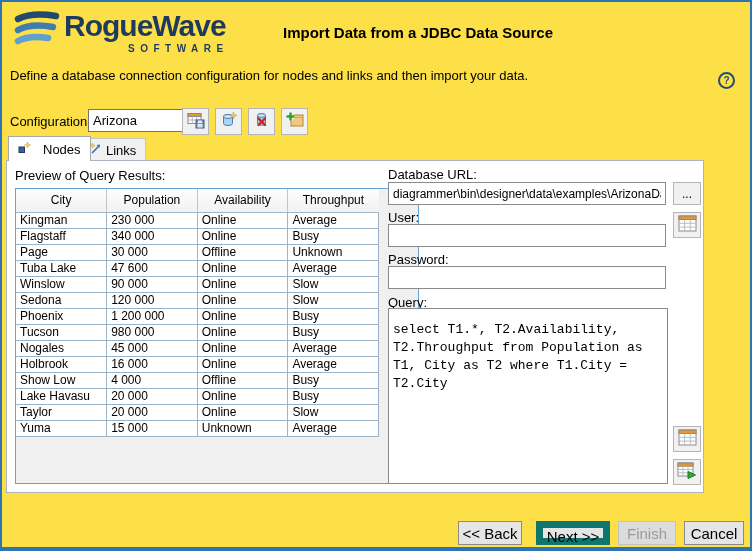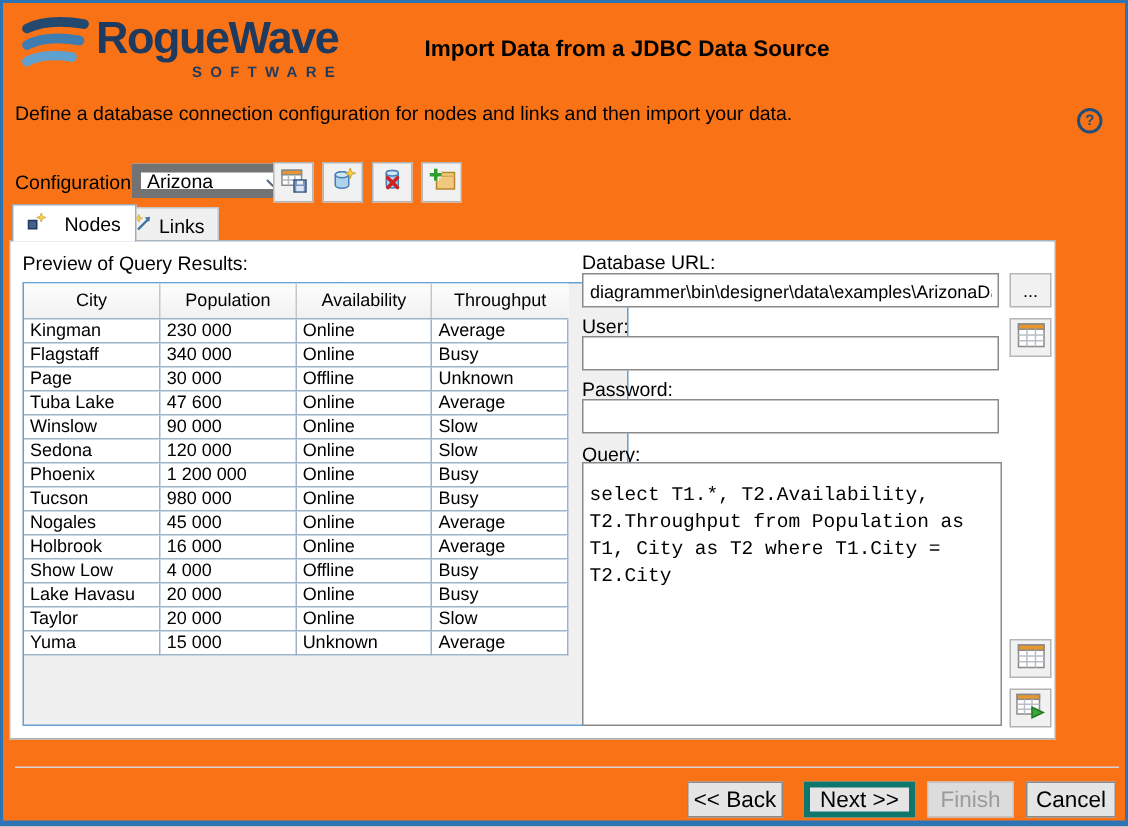--- a/index.html
+++ b/index.html
@@ -1,35 +1,35 @@
 <!DOCTYPE html>
 <html><head>
 <meta charset="utf-8">
 <style>
   * { margin:0; padding:0; box-sizing:border-box; }
   html,body { background:#fff; }
   body { font-family:"Liberation Sans", sans-serif; font-size:13px; color:#000; }
   .window {
-    position:relative; width:752px; height:551px; background:#f97316;
+    position:relative; width:752px; height:551px; background:#fde047;
     border:2px solid #2e74b5; border-bottom-width:4px; overflow:hidden;
   }
   
   .logo { position:absolute; left:12px; top:8px; display:flex; align-items:flex-start; }
   .logo-text { margin-left:4px; }
   .brand-name { font-size:30px; font-weight:bold; color:#1e3a5f; letter-spacing:-1px; line-height:32px; }
   .brand-sub { font-size:10px; font-weight:bold; color:#1e3a5f; letter-spacing:5.5px; margin-left:64px; margin-top:1px; }
   .page-title { position:absolute; left:281px; top:22px; font-size:15px; font-weight:bold; }
   .description { position:absolute; left:8px; top:66px; font-size:13px; }
   .help { position:absolute; left:716px; top:70px; width:17px; height:17px; border:2px solid #1f4e79;
           border-radius:50%; display:flex; align-items:center; justify-content:center;
           font-size:10px; font-weight:bold; color:#1f4e79; cursor:pointer; }
   
   .config-label { position:absolute; left:8px; top:112px; }
   .select { position:absolute; left:86px; top:107px; width:109px; height:23px; background:#fff;
-            border:6px solid #737373; display:flex; align-items:center; padding:0 4px; cursor:pointer; }
+            border:1px solid #737373; display:flex; align-items:center; padding:0 4px; cursor:pointer; }
   .select .sel-val { flex:1; }
   .tool-btn { position:absolute; top:106px; width:27px; height:27px; background:#f1f1f1;
               border:1px solid #b5b5b5; display:flex; align-items:center; justify-content:center; cursor:pointer; }
   
   .tab { position:absolute; height:24px; display:flex; align-items:center; gap:4px; padding:0 9px; cursor:pointer; }
   .tab.active { left:6px; top:134px; background:#fff; border:1px solid #a0a8b0; border-bottom:none; z-index:3; height:25px;gap:12px; }
   .tab.inactive { left:77px; top:136px; background:#f0f0f0; border:1px solid #c6c6c6; border-bottom:none; height:23px; z-index:1; }
   
   .pane { position:absolute; left:4px; top:158px; width:698px; height:333px; border:1px solid #aab4be; background:#fff; z-index:2; }
   .preview-label { position:absolute; left:8px; top:7px; }
@@ -47,21 +47,21 @@
   .sq-btn { position:absolute; left:666px; width:28px; height:26px; background:#f1f1f1; border:1px solid #b5b5b5;
             display:flex; align-items:center; justify-content:center; cursor:pointer; font-size:12px; }
   .query-area { position:absolute; left:381px; top:147px; width:280px; height:176px; border:1px solid #8a8a8a;
                 font-family:"Liberation Mono", monospace; font-size:13px; line-height:18px; padding:12px 4px;
                 resize:none; background:#fff; }
   
   .separator { position:absolute; left:8px; top:509px; width:736px; height:1px; background:#d4d4d4; }
   .btn { position:absolute; top:519px; height:24px; background:#e5e5e5; border:1px solid #8a8a8a;
          font-family:"Liberation Sans", sans-serif; font-size:15px; cursor:pointer; text-align:center; }
   .btn-back   { left:456px; width:64px; }
-  .btn-next   { left:534px; width:74px; border:4px solid #0f766e; }
+  .btn-next   { left:534px; width:74px; border:7px solid #0f766e; }
   .btn-finish { left:616px; width:58px; background:#dcdcdc; border-color:#c3c3c3; color:#9b9b9b; cursor:default; }
   .btn-cancel { left:682px; width:60px; }
 </style>
 </head>
 <body>
 
 <div class="window">
 
   <div class="logo">
     <span>

